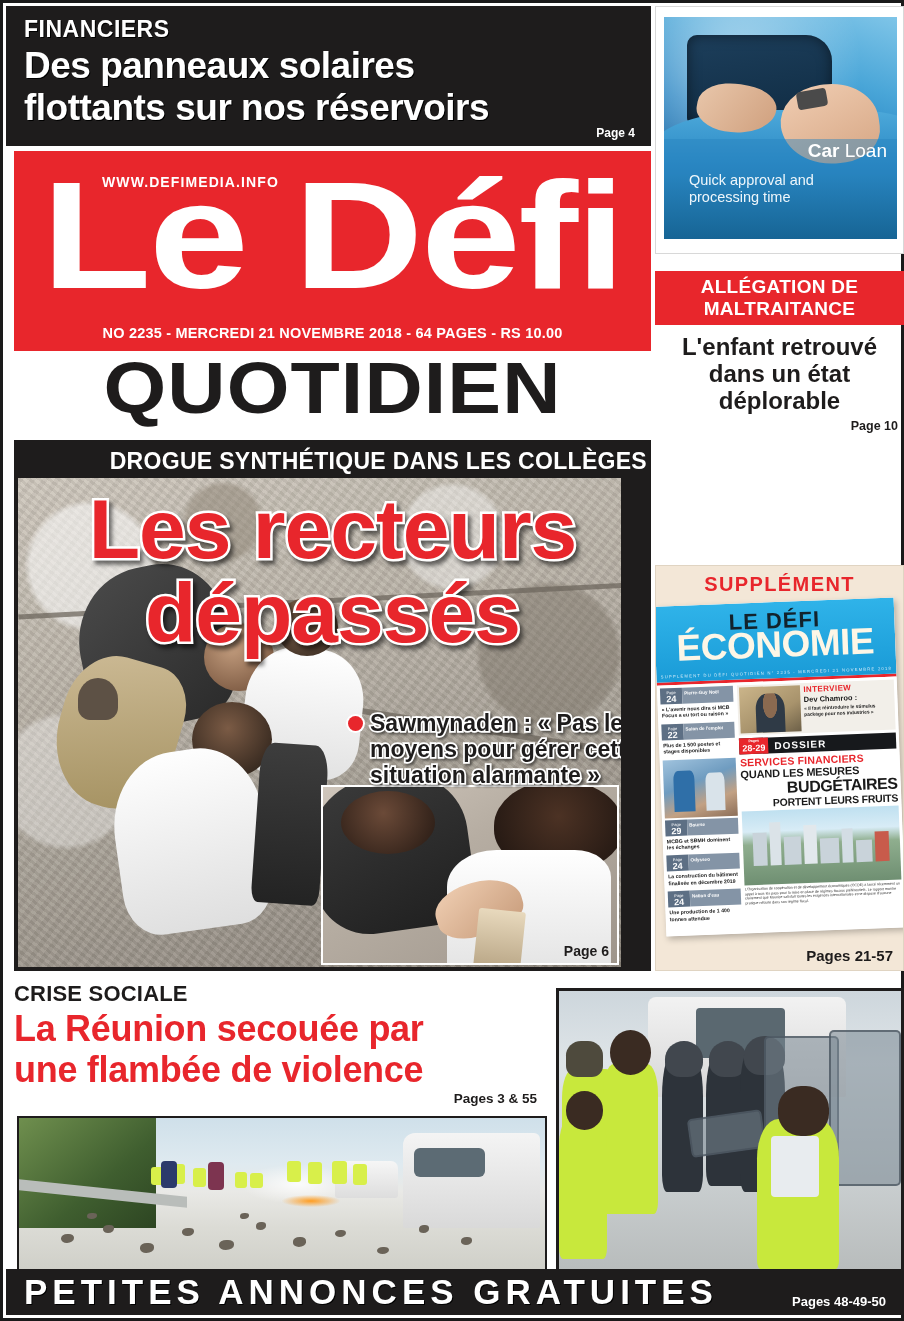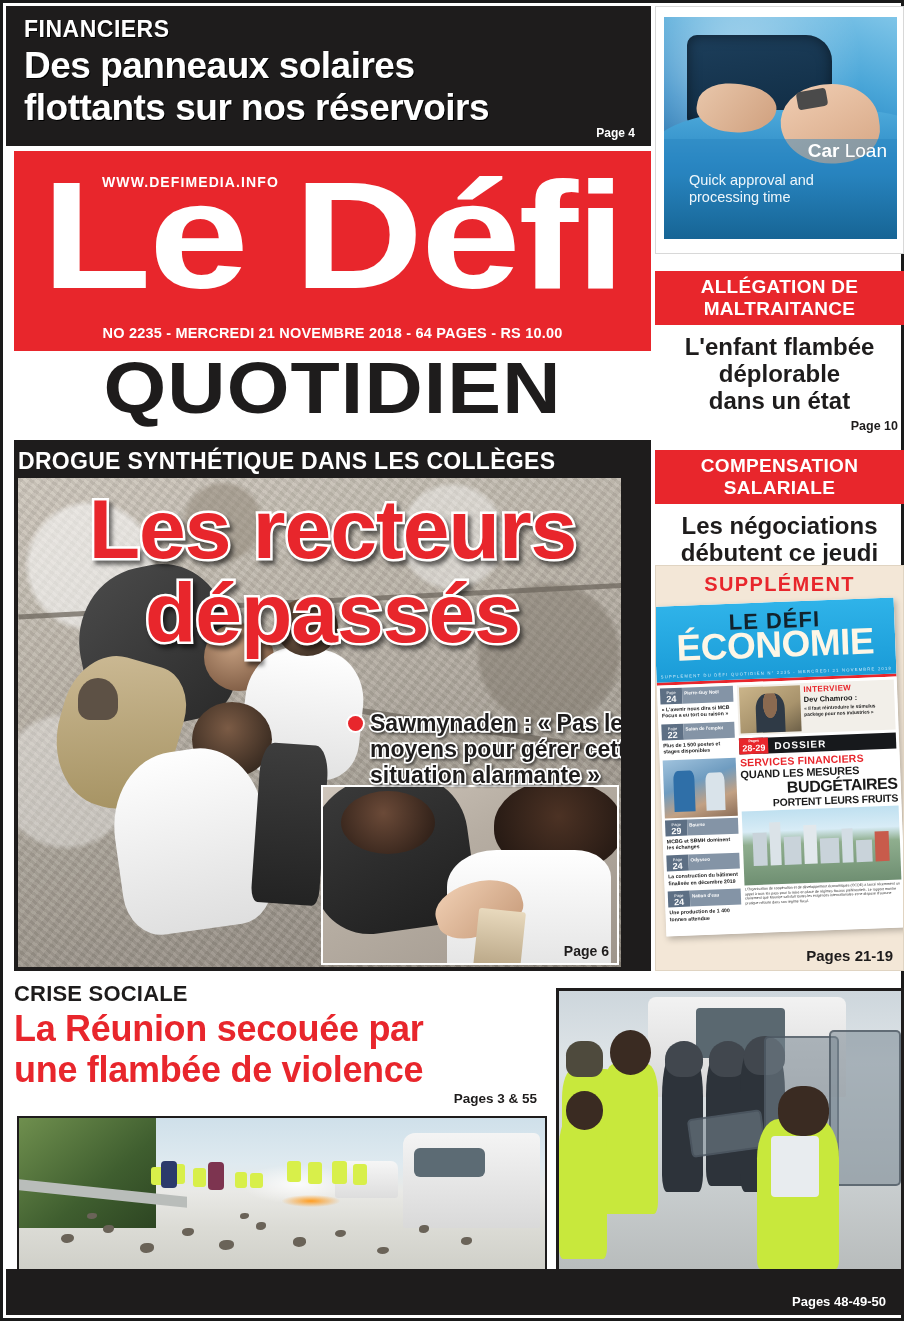--- a/index.html
+++ b/index.html
@@ -77,21 +77,21 @@
 
   
   .main-story {
     position: absolute; left: 11px; top: 437px;
     width: 637px; height: 531px;
     background: #1e1c1c;
     padding: 4px;
   }
   .main-kicker {
     height: 34px; line-height: 34px;
-    text-align: left;
+    text-align: right;
     color: #ffffff; font-size: 23px; font-weight: bold;
     letter-spacing: .3px;
   }
   .main-photo {
     position: relative;
     width: 603px; height: 489px;
     overflow: hidden;
     background: #b8b2a8;
   }
   .road-bg {
@@ -554,38 +554,27 @@
         </div>
       </div>
     </div>
 
     <div class="rc-block">
       <div class="rc-kicker">
         <div>ALLÉGATION DE</div>
         <div>MALTRAITANCE</div>
       </div>
       <div class="rc-head">
-        <div>L'enfant flambée</div>
+        <div>L'enfant retrouvé</div>
+        <div>dans un état</div>
         <div>déplorable</div>
-        <div>dans un état</div>
       </div>
       <div class="rc-page">Page 10</div>
     </div>
 
-    <div class="rc-block">
-      <div class="rc-kicker">
-        <div>COMPENSATION</div>
-        <div>SALARIALE</div>
-      </div>
-      <div class="rc-head">
-        <div>Les négociations</div>
-        <div>débutent ce jeudi</div>
-      </div>
-      <div class="rc-page">Page 3</div>
-    </div>
   </div>
 
   <div class="supp">
     <div class="supp-title">SUPPLÉMENT</div>
 
     <div class="supp-cover">
       <div class="sc-masthead">
         <div class="sc-ledefi">LE DÉFI</div>
         <div class="sc-eco">ÉCONOMIE</div>
         <div class="sc-subline">SUPPLÉMENT DU DÉFI QUOTIDIEN N° 2235 - MERCREDI 21 NOVEMBRE 2018</div>
@@ -685,21 +674,21 @@
             <div class="bld" style="left:63%;width:7%;height:46%;background:#d3dde4;"></div>
             <div class="bld" style="left:72%;width:10%;height:30%;"></div>
             <div class="bld" style="left:84%;width:9%;height:40%;background:#c85b4b;"></div>
           </div>
 
           <div class="sc-caption">L'Organisation de coopération et de développement économiques (OCDE) a lancé récemment un appel à tous les pays pour la mise en place de régimes fiscaux préférentiels. Le rapport montre clairement que Maurice satisfait toutes les exigences internationales et ne dispose d'aucune pratique néfaste dans son régime fiscal.</div>
         </div>
       </div>
     </div>
 
-    <div class="supp-pages">Pages 21-19</div>
+    <div class="supp-pages">Pages 21-57</div>
   </div>
 
   <div class="bl-story">
     <div class="bl-kicker">CRISE SOCIALE</div>
     <div class="bl-head">La Réunion secouée par</div>
     <div class="bl-head">une flambée de violence</div>
     <div class="bl-pages">Pages 3 &amp; 55</div>
   </div>
 
   <div class="bl-photo">
@@ -760,16 +749,17 @@
     <div class="headman" style="left:15%;top:14%;width:12%;height:16%;"></div>
     <div class="yvest" style="left:0%;top:46%;width:14%;height:50%;"></div>
     <div class="headman" style="left:2%;top:36%;width:11%;height:14%;"></div>
 
     <div class="yvest" style="left:58%;top:46%;width:24%;height:54%;border-radius:26% 26% 6% 6%;"></div>
     <div class="headman" style="left:64%;top:34%;width:15%;height:18%;border-radius:45%;"></div>
     <div style="position:absolute;left:62%;top:52%;width:14%;height:22%;background:#e8ecef;border-radius:4px;"></div>
   </div>
 
   <div class="bottom-banner">
+    <div class="pa-title">PETITES ANNONCES GRATUITES</div>
     <div class="pa-pages">Pages 48-49-50</div>
   </div>
 
 </div>
 
 </body></html>

